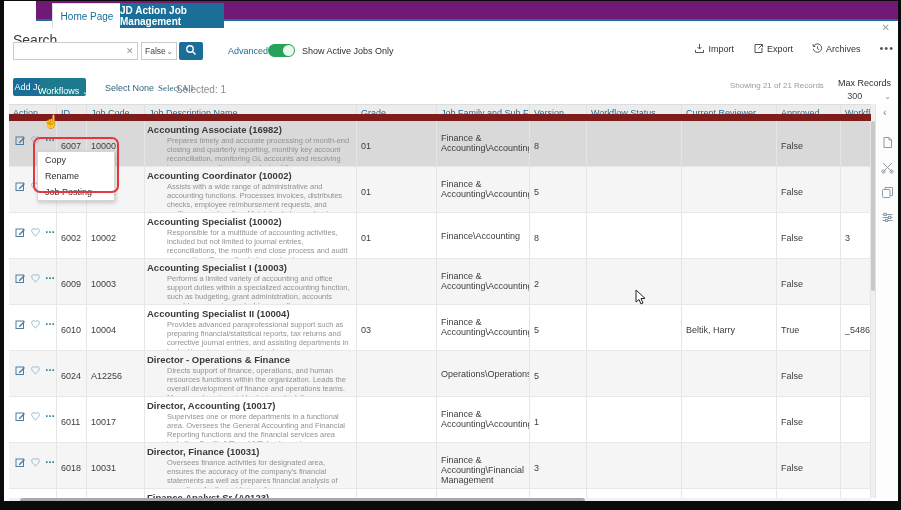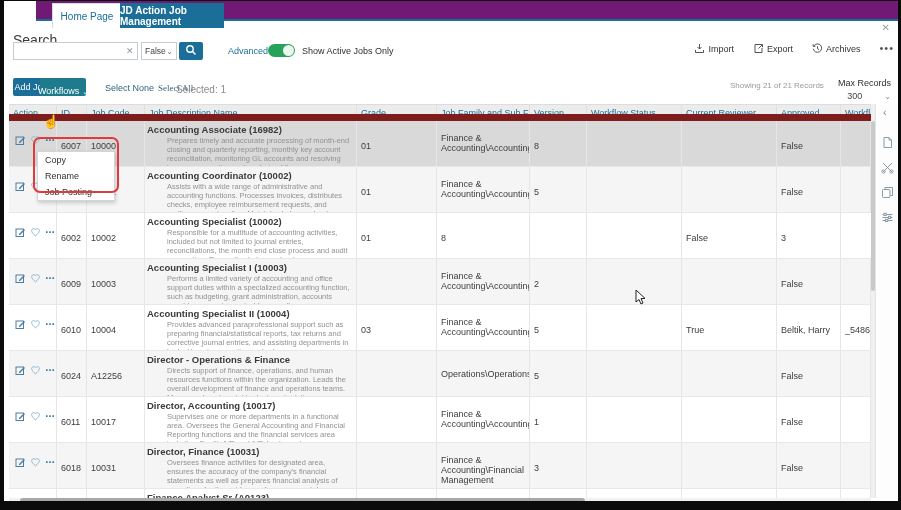--- a/index.html
+++ b/index.html
@@ -243,20 +243,21 @@
             </svg></span>
           <span class="more">…</span>
         </div>
         <div class="td idc">6002</div>
         <div class="td codec">10002</div>
         <div class="td desc">
           <div class="job-title">Accounting Specialist (10002)</div>
           <div class="job-desc">Responsible for a multitude of accounting activities, included but not limited to journal entries, reconciliations, the month end close process and audit preparation.  Reconciles balance sheet acco...</div>
         </div>
         <div class="td gradec">01</div>
+        <div class="td famc single">Finance\Accounting</div>
         <div class="td verc">8</div>
         <div class="td wfsc"></div>
         <div class="td revc"></div>
         <div class="td appc">False</div>
         <div class="td pric">3</div>
       </div>
       <div class="trow grid-row stripe">
         <div class="td actions">
           <span><svg width="11" height="11" viewBox="0 0 11 11">
               <rect x="1" y="2" width="7.5" height="7.5" fill="none" stroke="#4c7ea3" stroke-width="1"></rect>
@@ -295,22 +296,22 @@
         <div class="td idc">6010</div>
         <div class="td codec">10004</div>
         <div class="td desc">
           <div class="job-title">Accounting Specialist II (10004)</div>
           <div class="job-desc">Provides advanced paraprofessional support such as preparing financial/statistical reports, tax returns and corrective journal entries, and assisting departments in budget/grant preparation and adm...</div>
         </div>
         <div class="td gradec">03</div>
         <div class="td famc">Finance &amp; Accounting\Accounting</div>
         <div class="td verc">5</div>
         <div class="td wfsc"></div>
+        <div class="td revc">Beltik, Harry</div>
         <div class="td appc">True</div>
-        <div class="td revc">Beltik, Harry</div>
         <div class="td pric">_54866003</div>
       </div>
       <div class="trow grid-row stripe">
         <div class="td actions">
           <span><svg width="11" height="11" viewBox="0 0 11 11">
               <rect x="1" y="2" width="7.5" height="7.5" fill="none" stroke="#4c7ea3" stroke-width="1"></rect>
               <path d="M4 7 9 2 10 3 5 8 4 8z" fill="#4c7ea3"></path>
             </svg></span>
           <span><svg width="11" height="10" viewBox="0 0 11 10">
               <path d="M5.5 8.8 C1 5.5 1 2.6 2.9 1.8 C4.1 1.3 5.1 2 5.5 2.8 C5.9 2 6.9 1.3 8.1 1.8 C10 2.6 10 5.5 5.5 8.8z" fill="none" stroke="#8fb8d4" stroke-width="1"></path>

